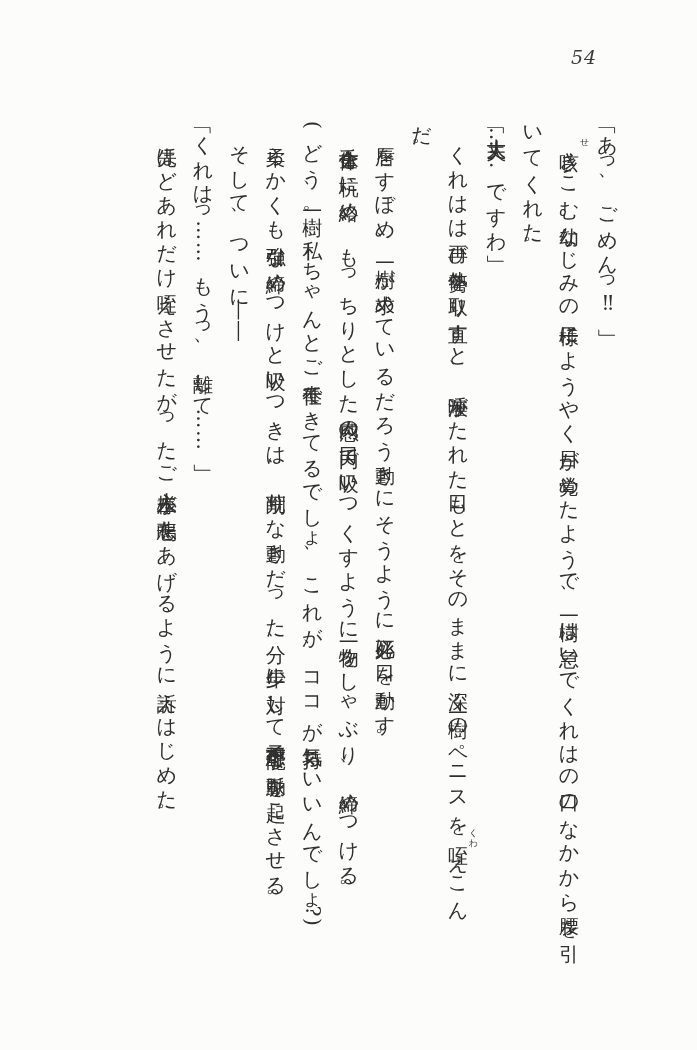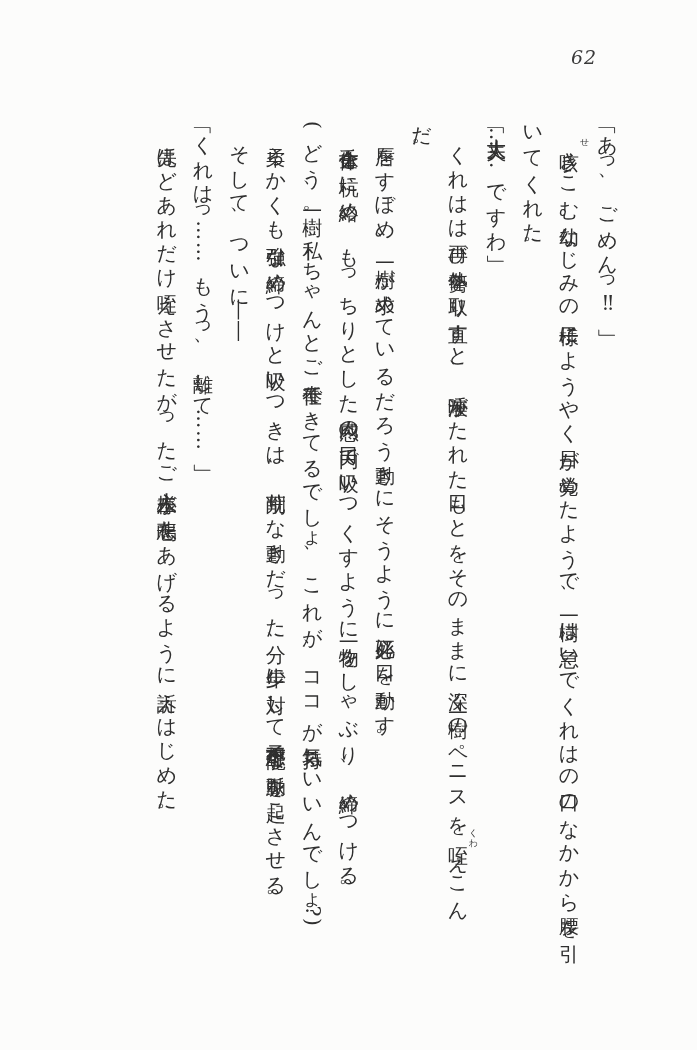--- a/index.html
+++ b/index.html
@@ -59,21 +59,21 @@
   rt {
     font-size: 9px;
     letter-spacing: 0;
     color: #3a3a3a;
   }
 </style>
 </head>
 <body>
 
 <div class="page">
-  <div class="page-number">62</div>
+  <div class="page-number">54</div>
   <div class="text-body">
       <p class="para para-dialogue">「あっ、ごめんっ‼」</p>
       <p class="para para-narration"><ruby>咳<rt>せ</rt></ruby>きこむ幼なじみの様子にようやく目が覚めたようで、一樹は急いでくれはの口のなかから腰を引いてくれた。</p>
       <p class="para para-dialogue">「大丈夫……ですわ」</p>
       <p class="para para-narration">くれはは再び体勢を取り直すと、唾液がたれた口もとをそのままに深く一樹のペニスを<ruby>咥<rt>くわ</rt></ruby>えこんだ。</p>
       <p class="para para-narration">唇をすぼめ、一樹が求めているだろう動きにそうように必死に口を動かす。</p>
       <p class="para para-narration">舌全体を杭に絡め、もっちりとした肉感の口内で吸いつくすように一物をしゃぶり、締めつける。</p>
       <p class="para para-thought">(どう、一樹。私、ちゃんとご奉仕できてるでしょ、これが、ココが気持ちいいんでしょ?)</p>
       <p class="para para-narration">柔らかくも強引な締めつけと吸いつきは、荒削りな動きだった分、少年に対して予想不可能な脈動を起こさせる。</p>
       <p class="para para-narration">そして、ついに――</p>

